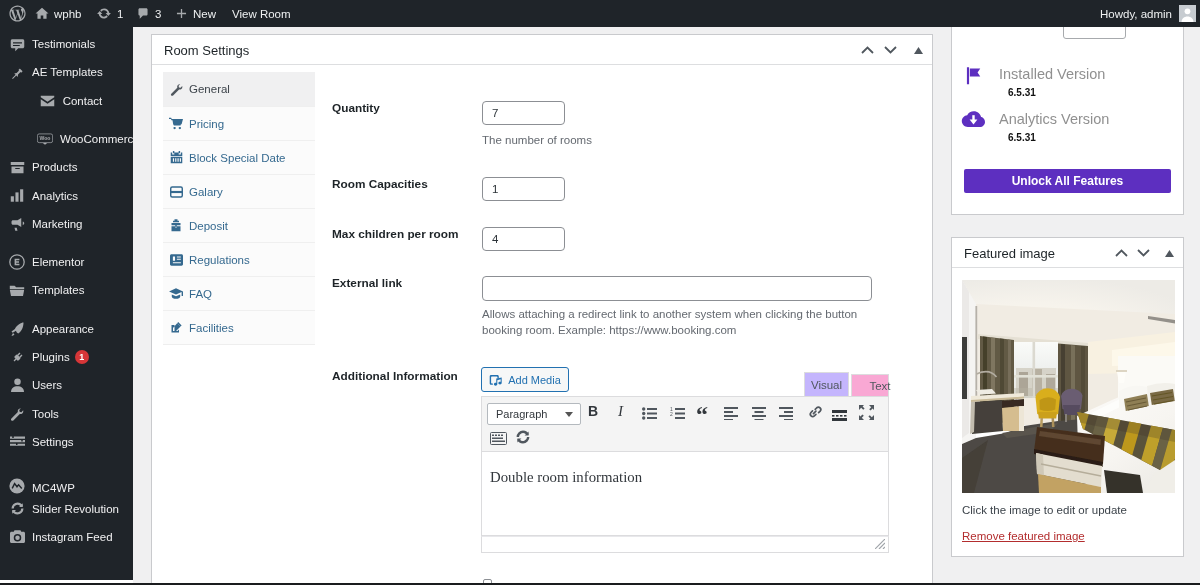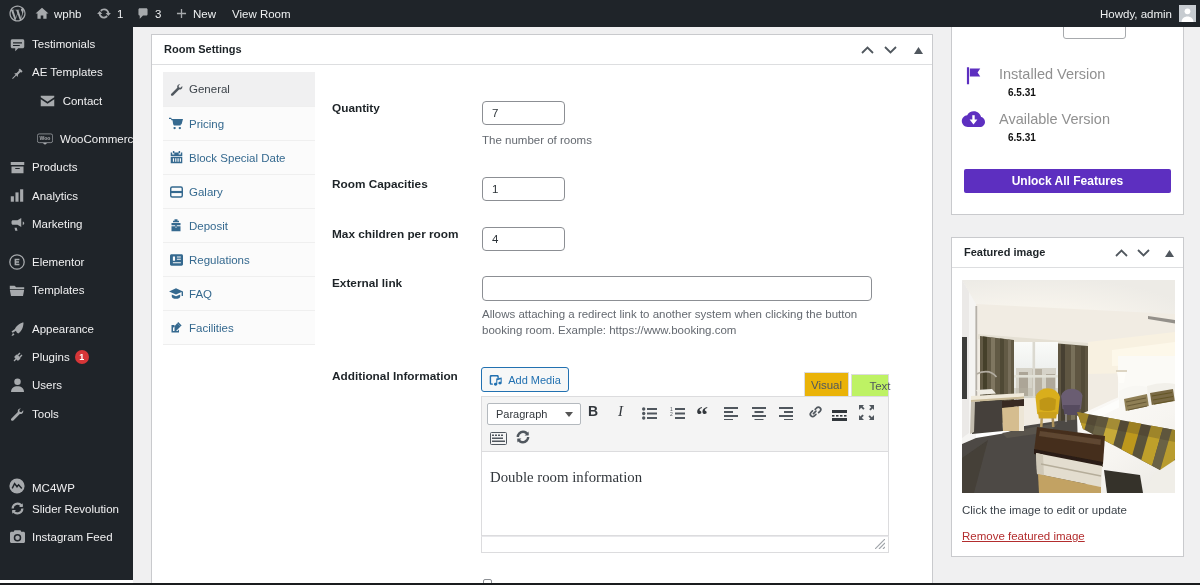--- a/index.html
+++ b/index.html
@@ -19,40 +19,40 @@
   .mi .ic { width:16px; height:16px; margin-left:9px; margin-right:7px; color:#a7aaad; flex:0 0 16px; display:flex; align-items:center; justify-content:center; }
   .mi .ic svg { display:block; }
   .badge { background:#d63638; color:#fff; border-radius:50%; width:14px; height:14px; font-size:9px; display:inline-flex; align-items:center; justify-content:center; margin-left:5px; font-weight:bold; }
 
   
   #bottomband { position:absolute; left:0; top:582.5px; width:1200px; height:2.5px; background:#1a1c1e; z-index:60; }
 
   
   #roombox { position:absolute; left:151px; top:34px; width:782px; height:556px; background:#fff; border:1px solid #c9cacd; }
   #roombox .hdr { position:absolute; left:0; top:0; width:100%; height:30px; border-bottom:1px solid #dddee0; }
-  .hdr .title { position:absolute; left:12px; top:8px; font-size:11px; font-weight:bold; color:#1d2327;text-align:right; }
+  .hdr .title { position:absolute; left:12px; top:8px; font-size:13px; font-weight:normal; color:#1d2327;text-align:right; }
   .hctl { position:absolute; top:0; height:30px; display:flex; align-items:center; color:#50575e; }
 
   
   #tabs { position:absolute; left:11px; top:37px; width:152px; background:#fbfbfb; border-bottom:1px solid #eee; }
   .tab { height:34px; display:flex; align-items:center; font-size:11.5px; color:#35698f; border-top:1px solid #efefef; }
   .tab:first-child { border-top:none; }
   .tab .tic { width:14px; margin-left:6px; margin-right:6px; display:flex; justify-content:center; }
   .tab.active { background:#f0f0f1; color:#3c434a; }
 
   
   .flabel { position:absolute; font-size:11.8px; font-weight:bold; color:#1d2327; }
   .finput { position:absolute; background:#fff; border:1px solid #8c8f94; border-radius:4px; font-size:11.5px; color:#2c3338; display:flex; align-items:center; padding-left:9px; }
   .fhint { position:absolute; font-size:11.5px; color:#646970; line-height:16px; }
 
   
   #addmedia { position:absolute; left:481px; top:367px; width:88px; height:25px; border:1px solid #2271b1; border-radius:3px; background:#f6f7f7; color:#2271b1; font-size:11px; display:flex; align-items:center; justify-content:center; gap:5px; }
   .wtab { position:absolute; font-size:11.5px; color:#50575e; display:flex; align-items:center; justify-content:center; }
-  #tab-visual { left:804px; top:372px; width:45px; height:24px; background:#eab308; border:1px solid #dcdcde; border-bottom:none; z-index:3; }
-  #tab-text { left:851px; top:374px; width:38px; height:22px; background:#bef264; border:1px solid #dcdcde; border-bottom:none;padding-left:20px; }
+  #tab-visual { left:804px; top:372px; width:45px; height:24px; background:#c4b5fd; border:1px solid #dcdcde; border-bottom:none; z-index:3; }
+  #tab-text { left:851px; top:374px; width:38px; height:22px; background:#f9a8d4; border:1px solid #dcdcde; border-bottom:none;padding-left:20px; }
   #mce-toolbar { position:absolute; left:481px; top:396px; width:408px; height:56px; background:#f4f4f4; border:1px solid #dcdcde; }
   #mce-content { position:absolute; left:481px; top:452px; width:408px; height:84px; background:#fff; border:1px solid #dcdcde; border-top:none; }
   #mce-content .txt { margin:17px 0 0 8px; font-family:"Liberation Serif", serif; font-size:14.8px; color:#32373c; }
   #mce-status { position:absolute; left:481px; top:536px; width:408px; height:17px; background:#fff; border:1px solid #dcdcde; border-top:1px solid #e8e8eb; }
   #para-select { position:absolute; left:5px; top:6px; width:94px; height:22px; background:#fff; border:1px solid #b4b9be; border-radius:2px; font-size:11px; color:#32373c; display:flex; align-items:center; padding-left:8px; }
   #checkbox-cut { position:absolute; left:483px; top:579px; width:9px; height:9px; border:1px solid #8c8f94; border-radius:2px; background:#fff; }
 
   
   #verbox { position:absolute; left:951px; top:15px; width:233px; height:200px; background:#fff; border:1px solid #c9cacd; }
   #cutbtn { position:absolute; left:1063px; top:17px; width:63px; height:22px; background:#fff; border:1px solid #a7aaad; border-radius:3px; }
@@ -188,20 +188,25 @@
         <svg width="13" height="14" viewBox="0 0 16 17" fill="currentColor">
           <circle cx="8" cy="4.5" r="4"></circle>
           <path d="M0 17c0-4.5 3.5-7 8-7s8 2.5 8 7z"></path>
         </svg>
       </span>Users</div>
   <div class="mi" style="top:372.6px;"><span class="ic">
         <svg width="14" height="14" viewBox="0 0 20 20" fill="currentColor">
           <path d="M15 2a4 4 0 0 0-3.8 5.2L2 16.4c-.8.8-.8 2 0 2.8s2 .8 2.8 0l9.2-9.2A4 4 0 0 0 19 6c0-.4-.1-.8-.2-1.2l-2.6 2.6-2.4-.6-.6-2.4 2.6-2.6C15.8 2 15.4 2 15 2z"></path>
         </svg>
       </span>Tools</div>
+  <div class="mi" style="top:400.9px;"><span class="ic">
+        <svg width="15" height="13" viewBox="0 0 20 17" fill="currentColor">
+          <path d="M0 2h3v2h2V2h15v3H0zm0 5h15v2h2V7h3v3H0zm0 5h8v2h2v-2h10v3H0z" transform="scale(1,0.95)"></path>
+        </svg>
+      </span>Settings</div>
 
   <div class="mi" style="top:439.2px;align-items:flex-end;"><span class="ic">
         <svg width="16" height="16" viewBox="0 0 20 20">
           <circle cx="10" cy="10" r="9.5" fill="currentColor"></circle>
           <path d="M4 13l3-6 3 4 2-2.5L16 13" fill="none" stroke="#1f2429" stroke-width="1.8"></path>
         </svg>
       </span>MC4WP</div>
   <div class="mi" style="top:467.5px;"><span class="ic">
         <svg width="15" height="15" viewBox="0 0 20 20" fill="currentColor">
           <path d="M10 2a8 8 0 0 1 7.4 5H14a5 5 0 0 0-9 3H2a8 8 0 0 1 8-8zm8 8a8 8 0 0 1-8 8 8 8 0 0 1-7.4-5H6a5 5 0 0 0 9-3h3z"></path>
@@ -409,21 +414,21 @@
 </div>
 <div class="vhead" style="left:999px; top:66px;">Installed Version</div>
 <div class="vnum" style="left:999px; top:87px;">6.5.31</div>
 <div class="vrow-ic" style="left:961px; top:110px;">
   <svg width="25" height="19" viewBox="0 0 25 19">
       <path fill="currentColor" d="M20.2 7.6C19.6 4 16.5 1.3 12.8 1.3c-2.9 0-5.4 1.6-6.6 4C3.1 5.6.8 8.1.8 11.1c0 3.3 2.7 5.9 6 5.9h12.1c2.8 0 5.1-2.3 5.1-5.1 0-2.6-2-4.8-4.6-5.1z"></path>
       <rect x="11.3" y="5.2" width="2.4" height="5" fill="#fff"></rect>
       <path d="M8.6 9.4h7.8l-3.9 5z" fill="#fff"></path>
     </svg>
 </div>
-<div class="vhead" style="left:999px; top:111px;">Available Version</div>
+<div class="vhead" style="left:999px; top:111px;">Analytics Version</div>
 <div class="vnum" style="left:999px; top:132px;">6.5.31</div>
 <div id="unlockbtn">Unlock All Features</div>
 
 <div id="featbox">
   <div class="hdr">
     <span class="title">Featured image</span>
     <span class="hctl" style="left:163px;">
         <svg width="13" height="8" viewBox="0 0 13 8">
           <path d="M1 7 L6.5 1.5 L12 7" stroke="#50575e" stroke-width="1.8" fill="none"></path>
         </svg>

